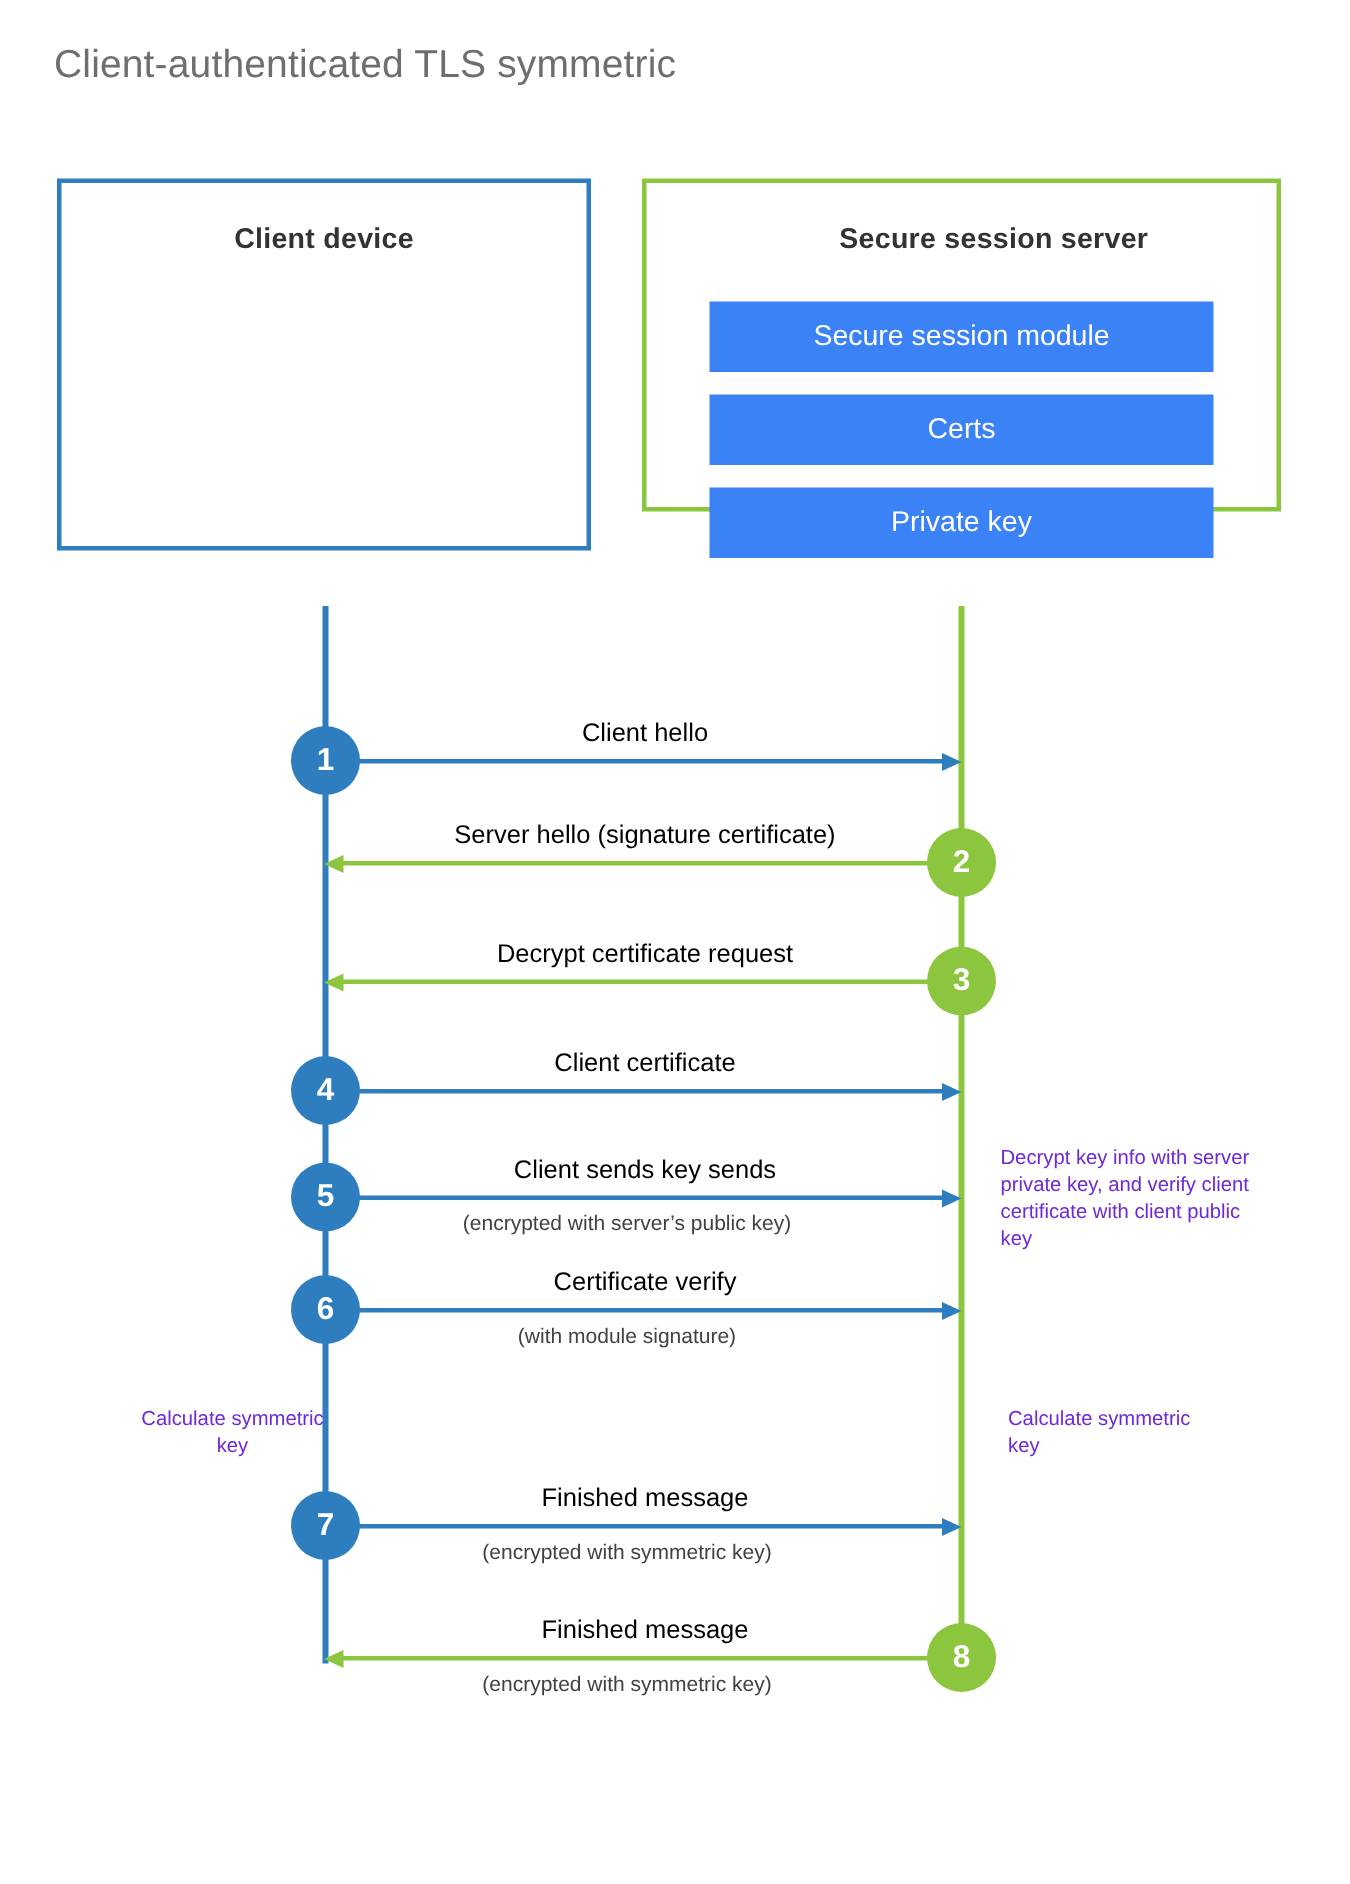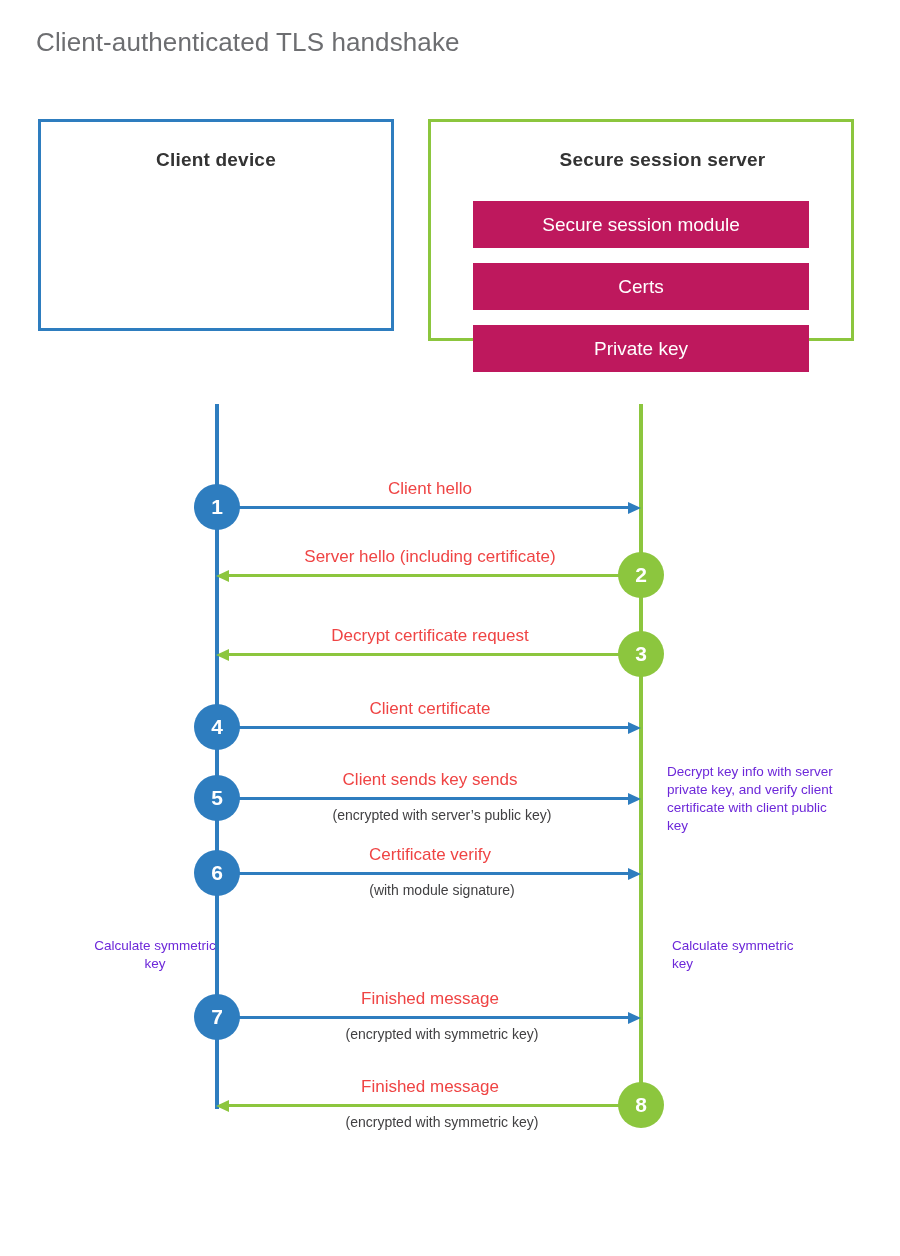--- a/index.html
+++ b/index.html
@@ -30,21 +30,21 @@
   
   .actor-box {
     position: absolute;
     background: #ffffff;
     box-sizing: border-box;
   }
   #client-box {
     left: 38px;
     top: 119px;
     width: 356px;
-    height: 212px;
+    height: 248px;
     border: 3px solid #2E7DBF;
   }
   #server-box {
     left: 428px;
     top: 119px;
     width: 426px;
     height: 222px;
     border: 3px solid #8CC63E;
     padding-left: 43px;
   }
@@ -74,21 +74,21 @@
     text-align: center;
     box-sizing: border-box;
   }
 
   
   .server-bar {
     position: absolute;
     left: 42px;
     width: 336px;
     height: 47px;
-    background: #be185d;
+    background: #3b82f6;
     color: #ffffff;
     font-size: 19px;
     display: flex;
     align-items: center;
     justify-content: center;
     text-align: center;
     box-sizing: border-box;
   }
   #server-bar-0 { top: 79px; }
   #server-bar-1 { top: 141px; }
@@ -142,28 +142,28 @@
     border-bottom: 6.5px solid transparent;
     border-right: 13px solid #8CC63E;
   }
 
   .msg-label {
     position: absolute;
     width: 420px;
     left: 220px;
     text-align: center;
     font-size: 17px;
-    color: #ef4444;
+    color: #000000;
     top: -28px;
     white-space: nowrap;
   }
   .msg-sublabel {
     position: absolute;
     width: 420px;
-    left: 232px;
+    left: 208px;
     text-align: center;
     font-size: 14px;
     color: #414042;
     top: 9px;
     white-space: nowrap;
   }
 
   
   .step-circle {
     position: absolute;
@@ -207,21 +207,21 @@
   }
   #note-calc-server {
     left: 672px;
     top: 937px;
     width: 130px;
   }
 </style>
 </head>
 <body>
 
-<div id="diagram-title">Client-authenticated TLS handshake</div>
+<div id="diagram-title">Client-authenticated TLS symmetric</div>
 
 <div class="actor-box" id="client-box">
   <div class="actor-title">Client device</div>
 </div>
 
 <div class="actor-box" id="server-box">
   <div class="actor-title">Secure session server</div>
   <div class="server-bar" id="server-bar-0">Secure session module</div>
   <div class="server-bar" id="server-bar-2">Private key</div>
   <div class="server-bar" id="server-bar-1">Certs</div>
@@ -233,21 +233,21 @@
 <div id="messages-layer">
     <div class="msg" style="top: 507px;">
       <div class="msg-line blue" style="left: 217px; width: 413px; top: -1px;"></div>
       <div class="arrow-head right blue" style="left: 628px;"></div>
       <div class="msg-label">Client hello</div>
       <div class="step-circle blue">1</div>
     </div>
     <div class="msg" style="top: 575px;">
       <div class="msg-line green" style="left: 228px; width: 413px; top: -1px;"></div>
       <div class="arrow-head left green" style="left: 216px;"></div>
-      <div class="msg-label">Server hello (including certificate)</div>
+      <div class="msg-label">Server hello (signature certificate)</div>
       <div class="step-circle green">2</div>
     </div>
     <div class="msg" style="top: 654px;">
       <div class="msg-line green" style="left: 228px; width: 413px; top: -1px;"></div>
       <div class="arrow-head left green" style="left: 216px;"></div>
       <div class="msg-label">Decrypt certificate request</div>
       <div class="step-circle green">3</div>
     </div>
     <div class="msg" style="top: 727px;">
       <div class="msg-line blue" style="left: 217px; width: 413px; top: -1px;"></div>

